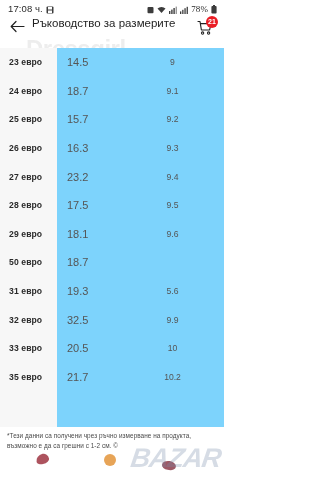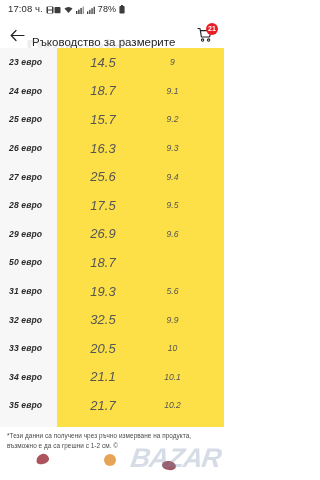--- a/index.html
+++ b/index.html
@@ -14,44 +14,45 @@
     width: 224px; height: 480px;
     background: #ffffff;
     overflow: hidden;
   }
 
   
   .statusbar {
     height: 17px;
     display: flex;
     align-items: center;
+    justify-content: space-between;
     padding: 0 7px 0 8px;
     background: #ffffff;
   }
   .sb-left { display: flex; align-items: center; gap: 3px; }
   .sb-clock {
     font-size: 9.5px;
     color: #2a2a2a;
     letter-spacing: .1px;
     white-space: nowrap;
   }
-  .sb-right { display: flex; align-items: center; gap: 3px; }
+  .sb-right { display: flex; align-items: center; gap: 3px; font-family: Liberation Serif, serif; }
   .sb-icon { display: block; }
   .sb-batt-text {
     font-size: 9px;
     color: #2a2a2a;
     letter-spacing: .1px;
   }
 
   
   .appbar {
     position: relative;
     height: 31px;
     display: flex;
-    align-items: flex-end;
+    align-items: flex-start;
     padding: 0 8px 0 6px;
     background: #ffffff;
   }
   .back-btn {
     width: 22px; height: 22px;
     display: flex; align-items: center; justify-content: center;
     flex: 0 0 auto;
     cursor: pointer;
   }
   .appbar-title {
@@ -81,23 +82,22 @@
     font-size: 7px;
     line-height: 12px;
     text-align: center;
     font-weight: bold;
   }
 
   
   .table-wrap {
     position: relative;
     height: 379px;
-    background: #fde047;
+    background: #7dd3fc;
     overflow: hidden;
-    font-style: italic;
   }
   .lead-band {
     position: absolute;
     left: 0; top: 0;
     width: 57px; height: 100%;
     background: #f7f7f7;
     pointer-events: none;
   }
   .row {
     position: relative;
@@ -112,22 +112,21 @@
     flex: 0 0 58px;
     font-size: 8.6px;
     font-weight: bold;
     color: #2b2b2b;
     letter-spacing: .1px;
     white-space: nowrap;
   }
   .cell-len {
     width: 72px;
     flex: 0 0 72px;
-    text-align: center;
-    font-size: 13px;
+    font-size: 11px;
     color: #555555;
   }
   .cell-us {
     flex: 1 1 auto;
     text-align: center;
     font-size: 8.6px;
     color: #555555;
     padding-right: 8px;
   }
 
@@ -287,56 +286,51 @@
           <div class="cell-len">15.7</div>
           <div class="cell-us">9.2</div>
         </div>
         <div class="row">
           <div class="cell-size">26 евро</div>
           <div class="cell-len">16.3</div>
           <div class="cell-us">9.3</div>
         </div>
         <div class="row">
           <div class="cell-size">27 евро</div>
-          <div class="cell-len">25.6</div>
+          <div class="cell-len">23.2</div>
           <div class="cell-us">9.4</div>
         </div>
         <div class="row">
           <div class="cell-size">28 евро</div>
           <div class="cell-len">17.5</div>
           <div class="cell-us">9.5</div>
         </div>
         <div class="row">
           <div class="cell-size">29 евро</div>
-          <div class="cell-len">26.9</div>
+          <div class="cell-len">18.1</div>
           <div class="cell-us">9.6</div>
         </div>
         <div class="row">
           <div class="cell-size">50 евро</div>
           <div class="cell-len">18.7</div>
         </div>
         <div class="row">
           <div class="cell-size">31 евро</div>
           <div class="cell-len">19.3</div>
           <div class="cell-us">5.6</div>
         </div>
         <div class="row">
           <div class="cell-size">32 евро</div>
           <div class="cell-len">32.5</div>
           <div class="cell-us">9.9</div>
         </div>
         <div class="row">
           <div class="cell-size">33 евро</div>
           <div class="cell-len">20.5</div>
           <div class="cell-us">10</div>
-        </div>
-        <div class="row">
-          <div class="cell-size">34 евро</div>
-          <div class="cell-len">21.1</div>
-          <div class="cell-us">10.1</div>
         </div>
         <div class="row">
           <div class="cell-size">35 евро</div>
           <div class="cell-len">21.7</div>
           <div class="cell-us">10.2</div>
         </div>
         <div class="row"></div>
       </div>
   </div>
 

